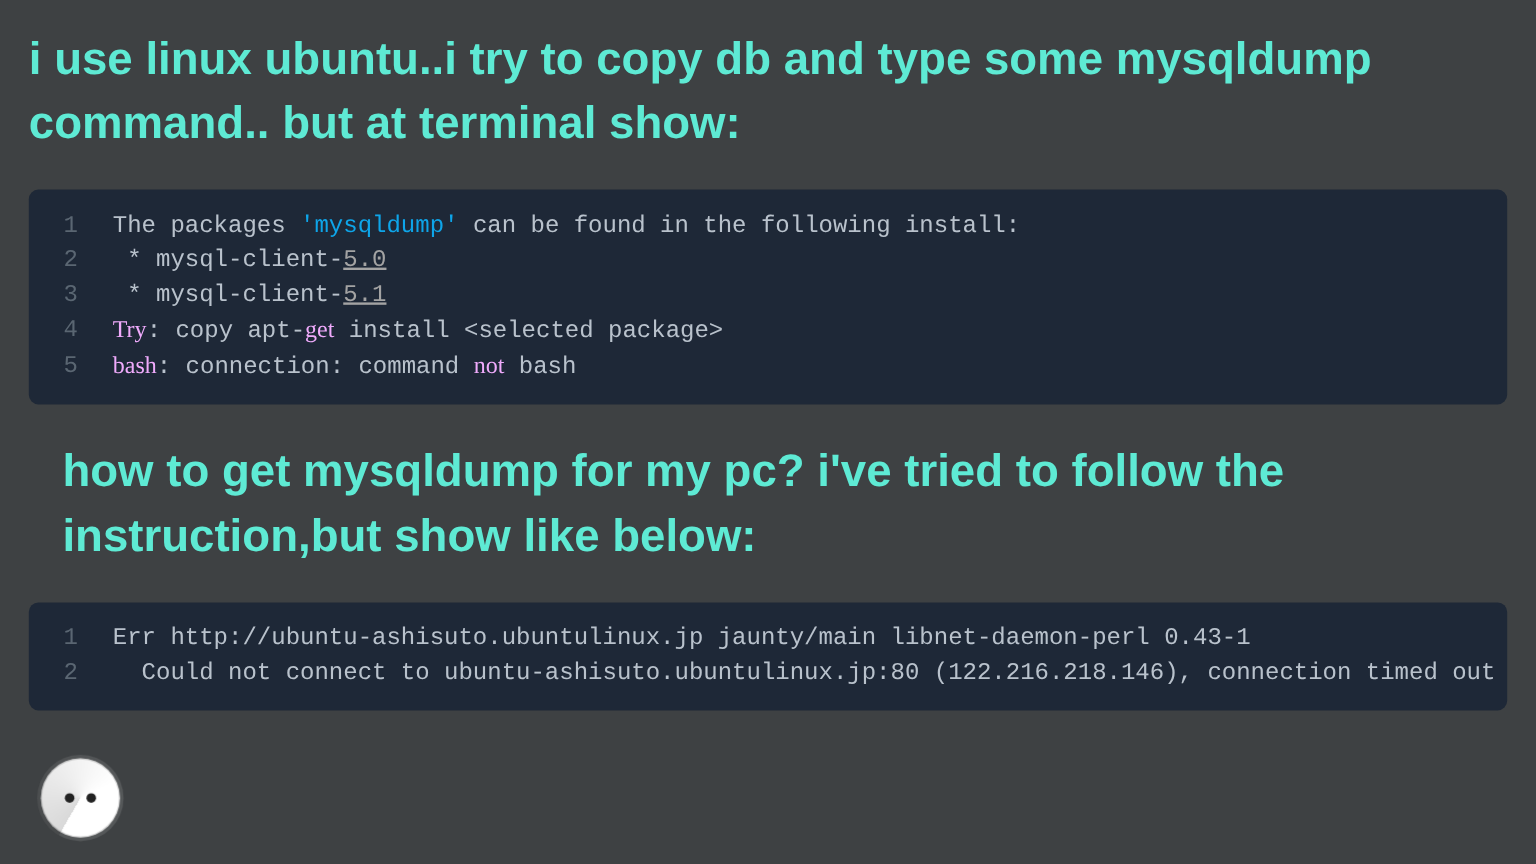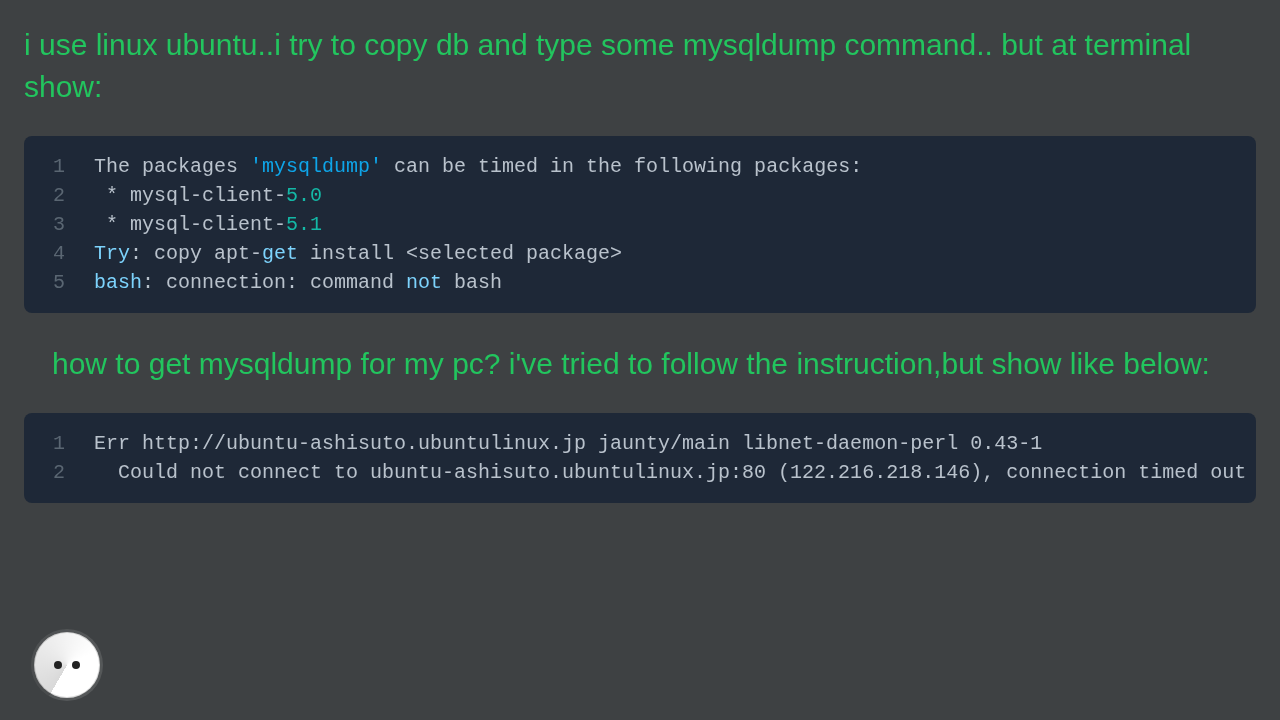--- a/index.html
+++ b/index.html
@@ -8,24 +8,24 @@
     height: 720px;
     background: #3e4143;
     font-family: -apple-system, BlinkMacSystemFont, "Segoe UI", Arial, sans-serif;
     color: #f5f5f5;
     overflow: hidden;
   }
   .content {
     padding: 24px 24px 0 24px;
   }
   .para {
-    font-size: 30px;
+    font-size: 38px;
     line-height: 1.4;
-    font-weight: 400;
-    color: #22c55e;
+    font-weight: 700;
+    color: #5eead4;
     margin-bottom: 28px;
   }
   .para2 {
     margin-top: 30px;
     margin-left: 28px;
   }
   .codeblock {
     background: #1e2837;
     border-radius: 8px;
     padding: 16px 0 16px 0;
@@ -44,22 +44,22 @@
     text-align: center;
     color: #5a6672;
     flex: none;
     user-select: none;
   }
   .code {
     flex: 1;
     color: #b9c2cc;
   }
   .str { color: #0ea5e9; }
-  .num { color: #14b8a6; }
-  .kw  { color: #7dd3fc; }
+  .num { color: #a3a3a3; text-decoration: underline; }
+  .kw  { color: #f0abfc; font-family: Liberation Serif, serif; }
   .avatar {
     position: fixed;
     left: 34px;
     bottom: 22px;
     width: 66px;
     height: 66px;
     border-radius: 50%;
     background: #ffffff;
     display: flex;
     align-items: center;
@@ -88,21 +88,21 @@
 </head>
 <body>
 
 <div class="content">
 
   <p class="para">i use linux ubuntu..i try to copy db and type some mysqldump command.. but at terminal show:</p>
 
   <div class="codeblock">
     <div class="line">
       <span class="gutter">1</span>
-      <span class="code"><span>The packages </span><span class="str">'mysqldump'</span><span> can be timed in the following packages:</span></span>
+      <span class="code"><span>The packages </span><span class="str">'mysqldump'</span><span> can be found in the following install:</span></span>
     </div>
     <div class="line">
       <span class="gutter">2</span>
       <span class="code"><span> * mysql-client-</span><span class="num">5.0</span></span>
     </div>
     <div class="line">
       <span class="gutter">3</span>
       <span class="code"><span> * mysql-client-</span><span class="num">5.1</span></span>
     </div>
     <div class="line">

